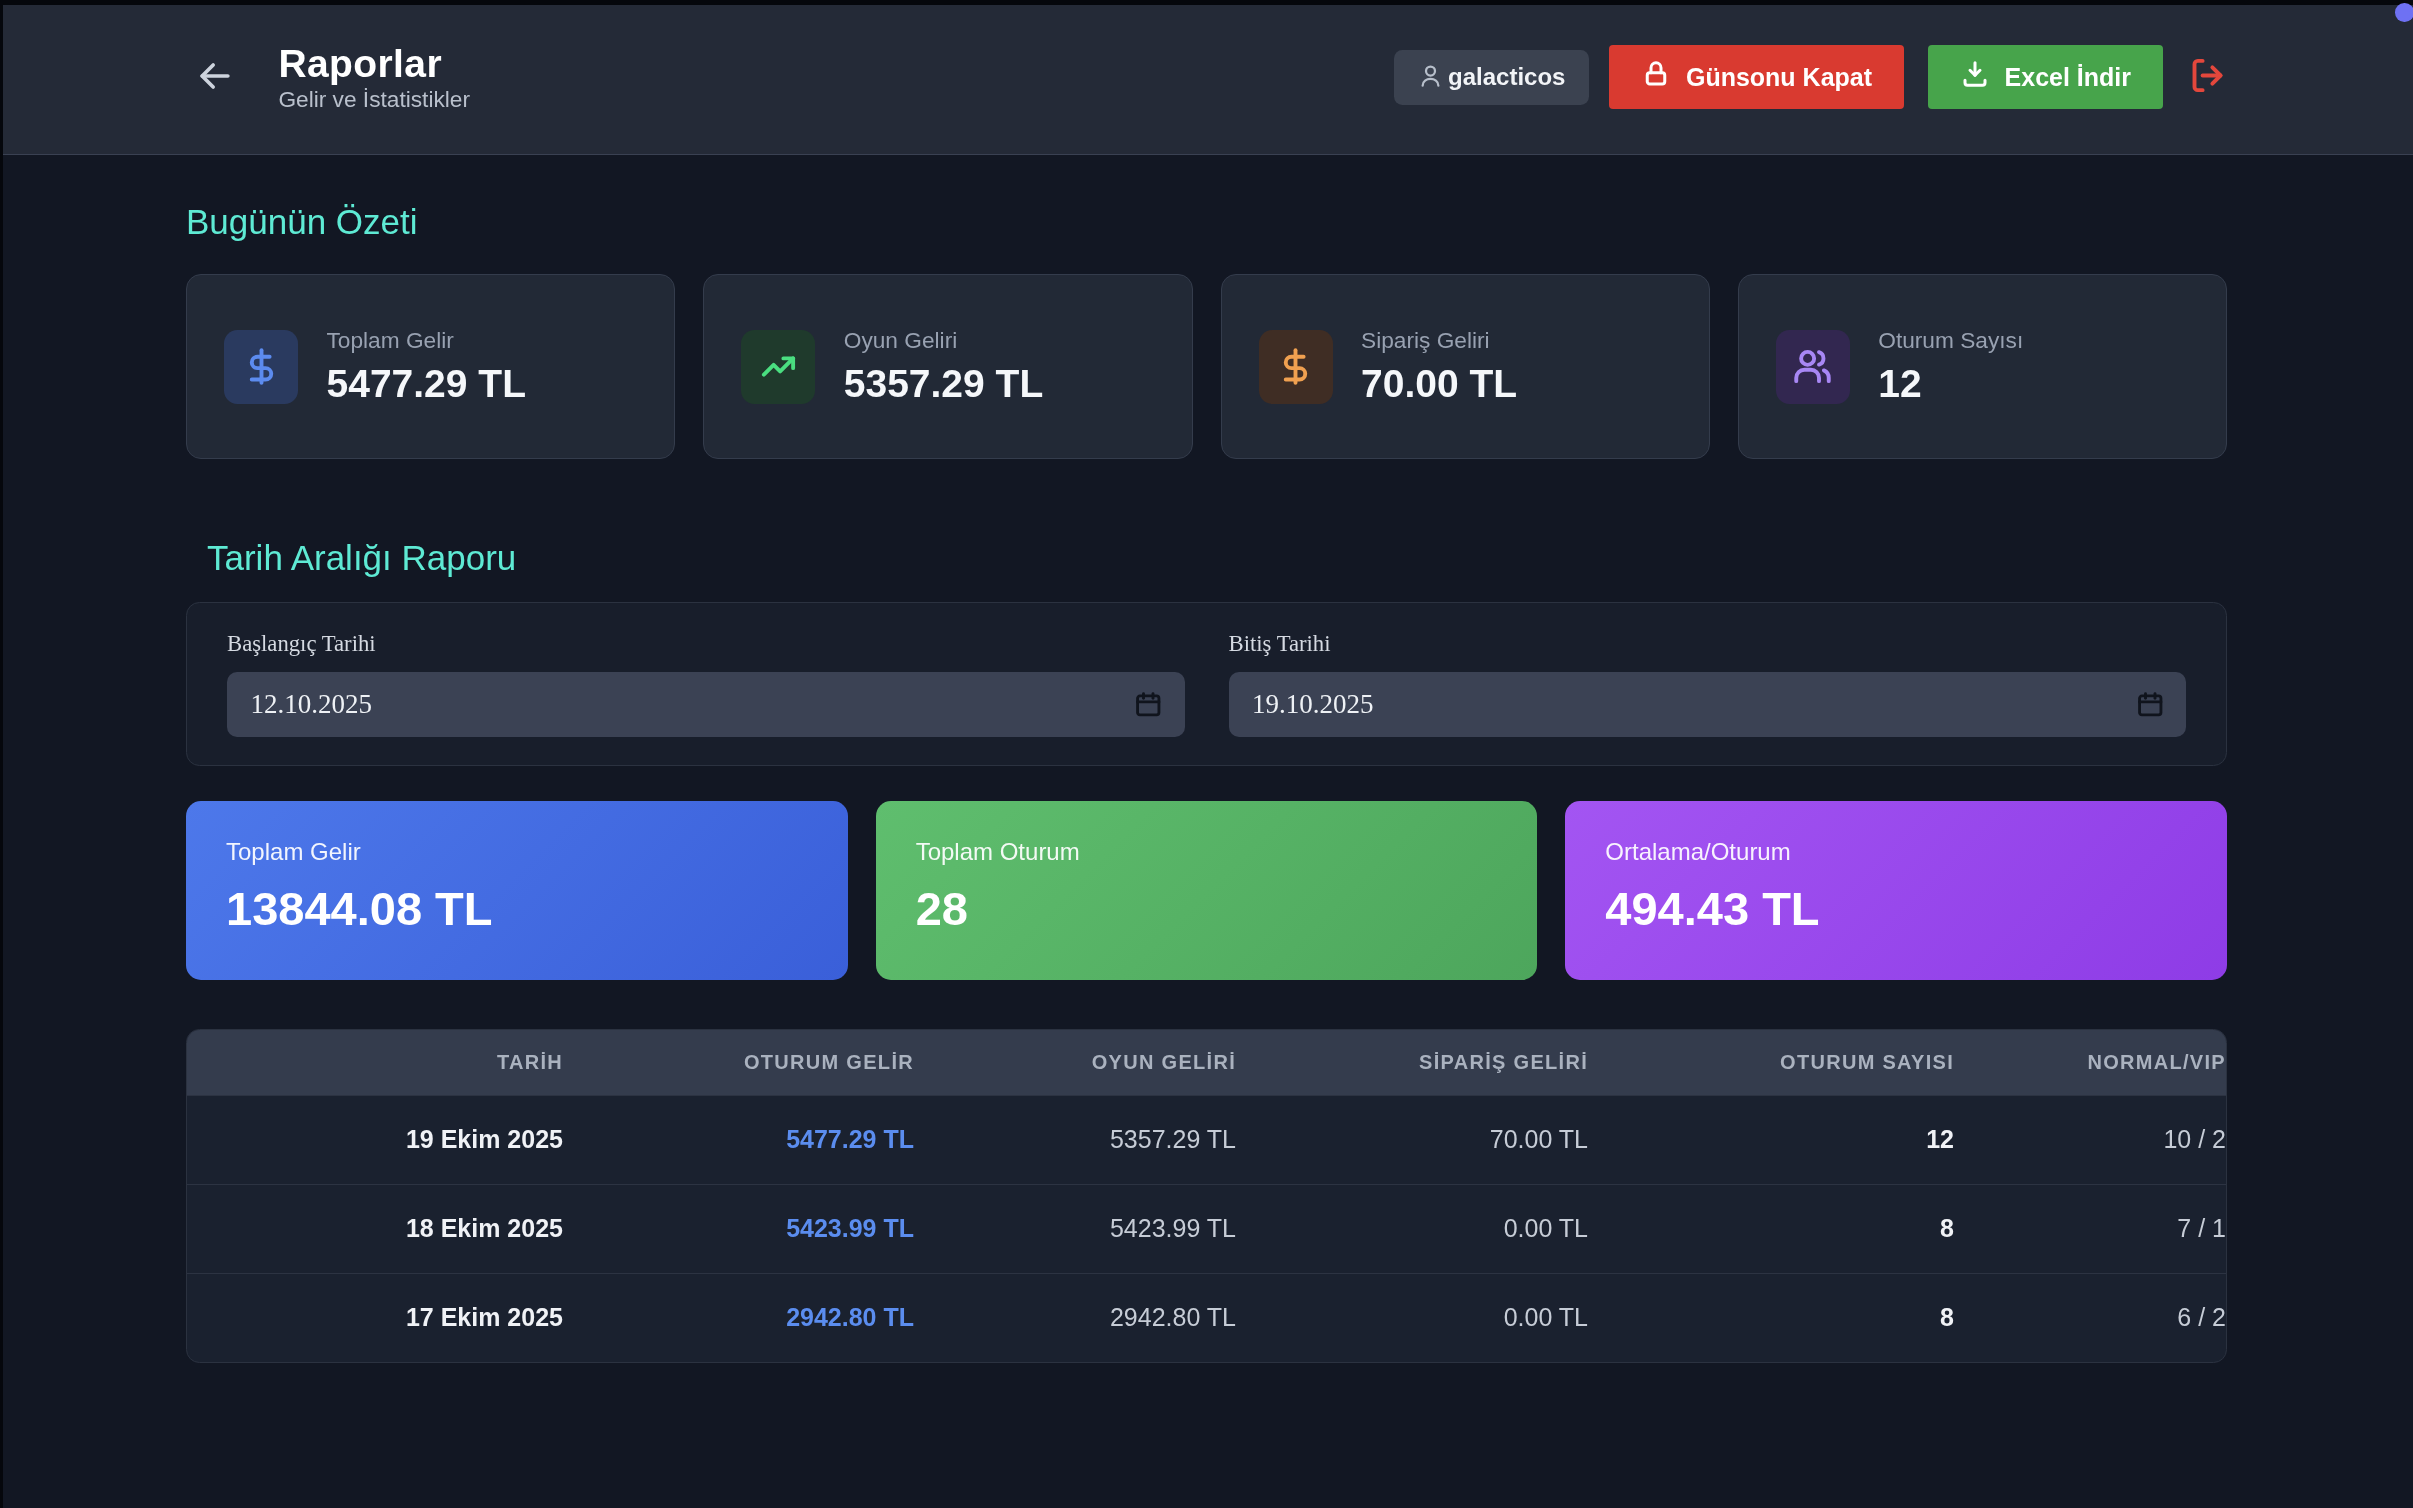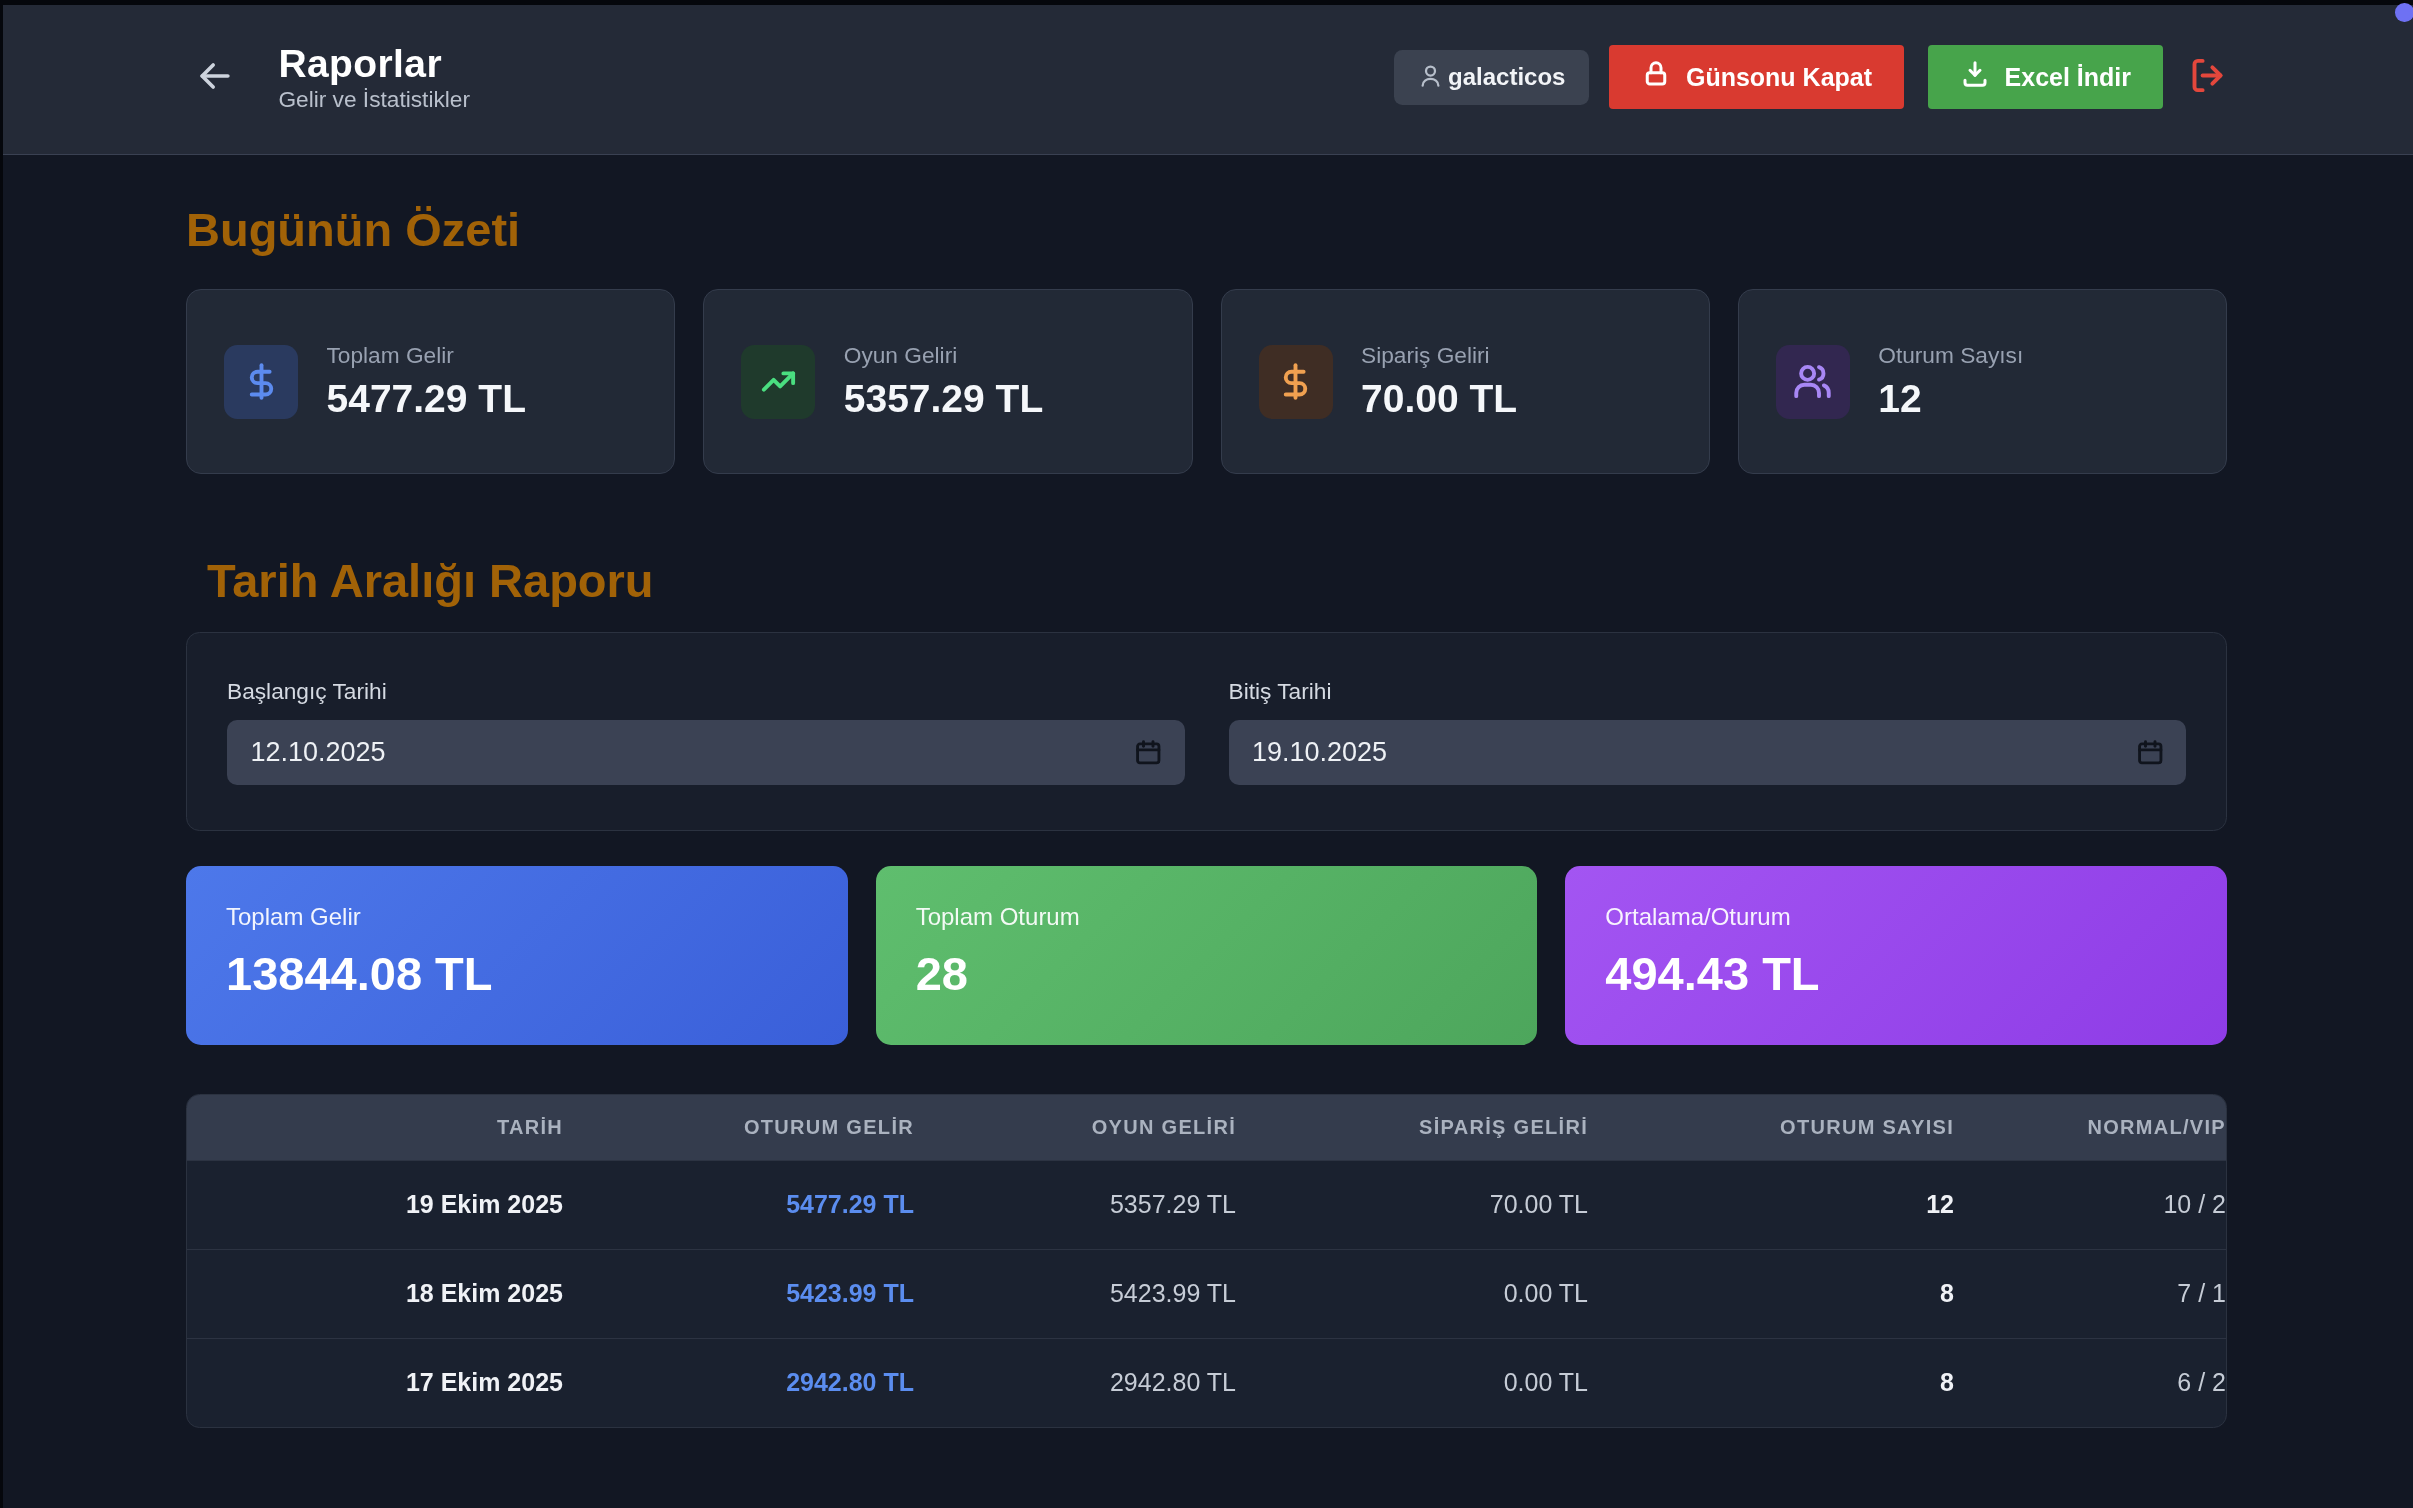--- a/index.html
+++ b/index.html
@@ -28,39 +28,39 @@
   .user-chip .name { font-size: 24px; font-weight: 600; color: #f2f4f7; }
   .btn { display: flex; align-items: center; gap: 15px; border: none; border-radius: 4px; height: 64px; padding: 0 32px; font-size: 25px; font-weight: bold; color: #ffffff; cursor: pointer; font-family: inherit; }
   .btn svg { width: 30px; height: 30px; stroke: #ffffff; stroke-width: 2.4; fill: none; stroke-linecap: round; stroke-linejoin: round; }
   .btn-red { background: #d93a30; margin-right: 23.5px; }
   .btn-green { background: #47a44b; }
   .logout-btn { background: none; border: none; cursor: pointer; margin-left: 25px; display: flex; align-items: center; }
   .logout-btn svg { width: 39px; height: 39px; stroke: #e3473c; stroke-width: 2.4; fill: none; stroke-linecap: round; stroke-linejoin: round; }
 
   
   .content { width: 2041px; margin: 0 auto; }
-  .section-heading { font-size: 47px; font-weight: bold; color: #a16207; }
+  .section-heading { font-size: 35px; font-weight: normal; color: #5eead4; }
   .h-summary { margin-top: 47px; }
   .h-range { margin-top: 79px; margin-left: 21px; }
 
   
   .summary-grid { margin-top: 32px; display: grid; grid-template-columns: repeat(4, 1fr); gap: 28px; }
   .sum-card { height: 185px; background: #222936; border: 0.8px solid #343c4c; border-radius: 15px; display: flex; align-items: center; padding: 0 37px; }
   .icon-sq { width: 74px; height: 74px; border-radius: 13.4px; display: flex; align-items: center; justify-content: center; flex: none; }
   .icon-sq svg { width: 39px; height: 39px; fill: none; stroke-width: 2.4; stroke-linecap: round; stroke-linejoin: round; }
   .iq-blue   { background: #2a3a5f; } .iq-blue svg   { stroke: #5c8bef; }
   .iq-green  { background: #1f3a2c; } .iq-green svg  { stroke: #4ade80; }
   .iq-orange { background: #3f2d24; } .iq-orange svg { stroke: #f0a050; }
   .iq-purple { background: #322750; } .iq-purple svg { stroke: #a887f5; }
   .sum-text { margin-left: 28.5px; display: flex; flex-direction: column; gap: 8.4px; }
   .sum-label { font-size: 22.7px; color: #98a1b1; }
   .sum-value { font-size: 39px; font-weight: bold; color: #f5f7fa; }
 
   
-  .range-panel { margin-top: 23.5px; background: #181e2b; border: 0.8px solid #2b3240; border-radius: 13.4px; padding: 45px 40px; display: grid; grid-template-columns: 1fr 1fr; gap: 44px; }
+  .range-panel { margin-top: 23.5px; background: #181e2b; border: 0.8px solid #2b3240; border-radius: 13.4px; padding: 28px 40px; display: grid; grid-template-columns: 1fr 1fr; gap: 44px; font-family: Liberation Serif, serif; }
   .field-label { font-size: 22.7px; color: #d5dae2; margin-bottom: 15px; }
   .input-wrap { position: relative; }
   .date-input { width: 100%; height: 65px; background: #3b4254; border: none; border-radius: 10px; padding: 0 67px 0 23.5px; font-size: 27px; color: #eef1f5; font-family: inherit; outline: none; }
   .cal-icon { position: absolute; right: 22px; top: 18.5px; width: 28.5px; height: 28.5px; cursor: pointer; }
   .cal-icon svg { width: 28.5px; height: 28.5px; stroke: #10141d; stroke-width: 2.4; fill: none; stroke-linecap: round; }
 
   
   .totals-grid { margin-top: 35px; display: grid; grid-template-columns: repeat(3, 1fr); gap: 28px; }
   .total-card { height: 179px; border-radius: 15px; padding: 37px 40px; display: flex; flex-direction: column; gap: 15px; }
   .tc-blue   { background: linear-gradient(135deg, #4d78ea 0%, #3a5fd9 100%); }

